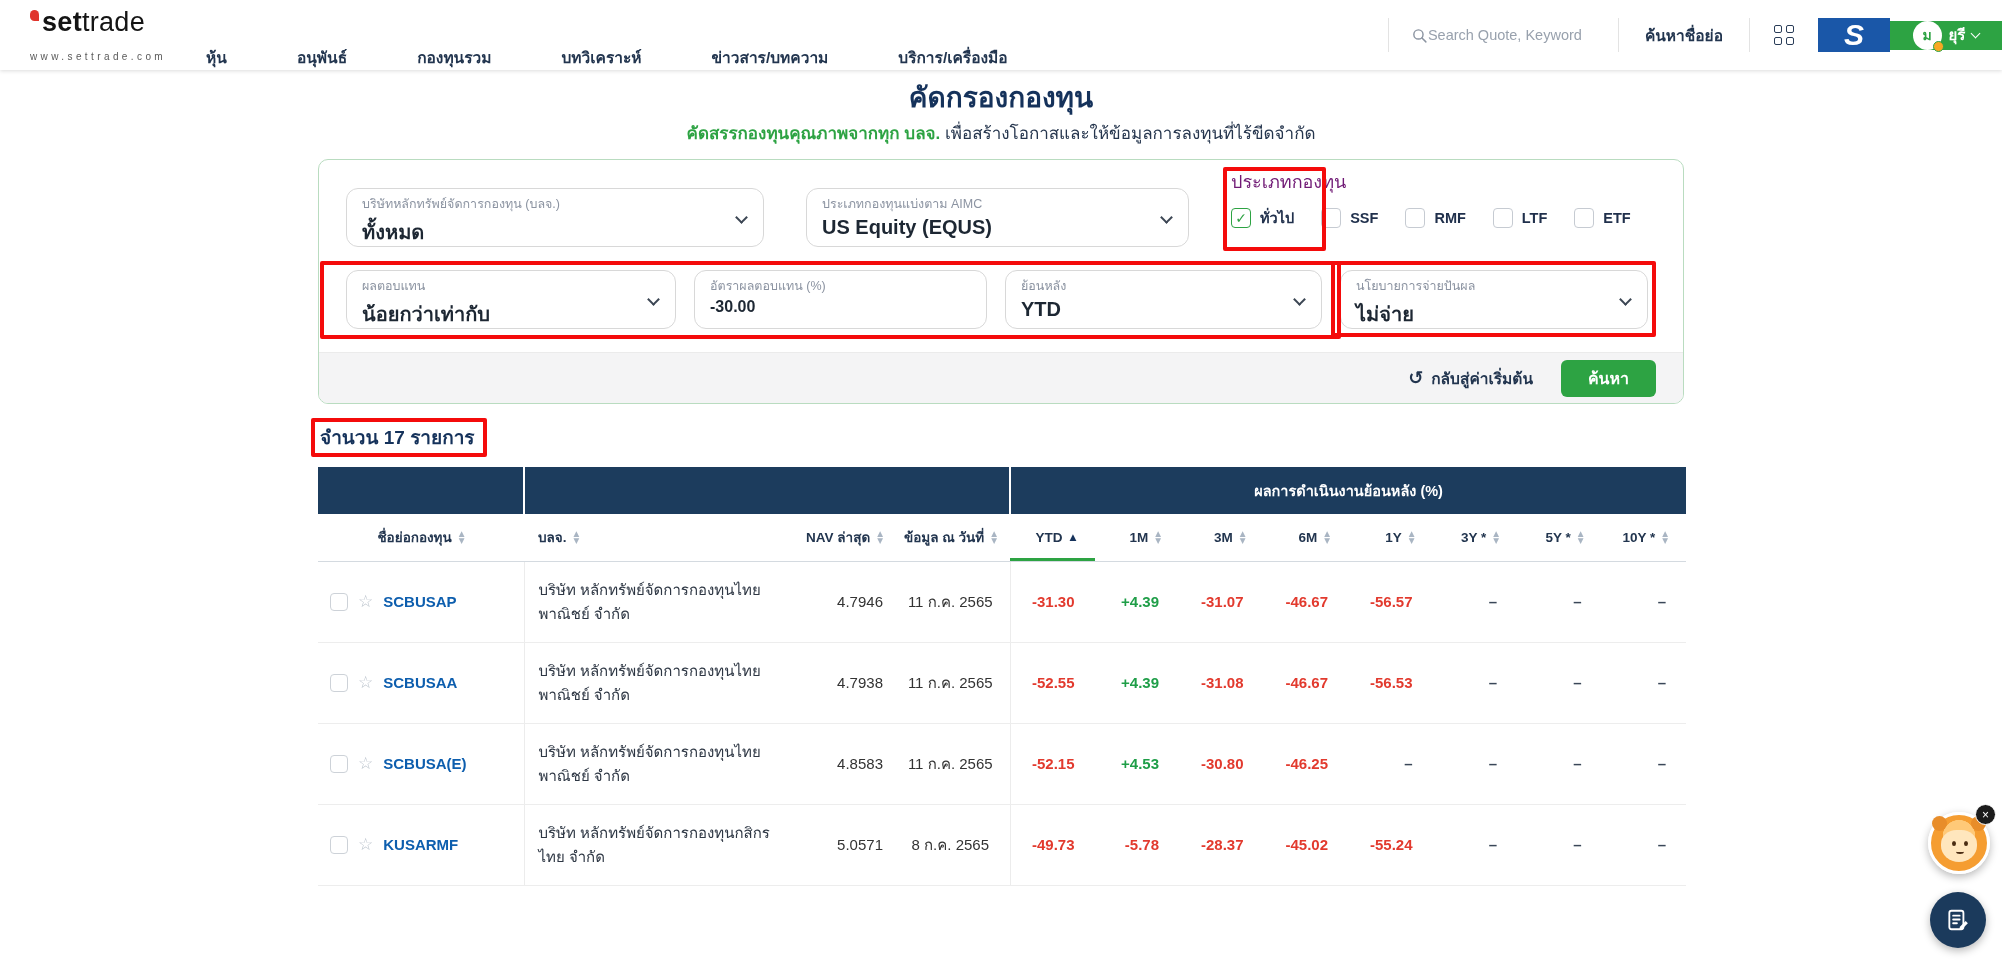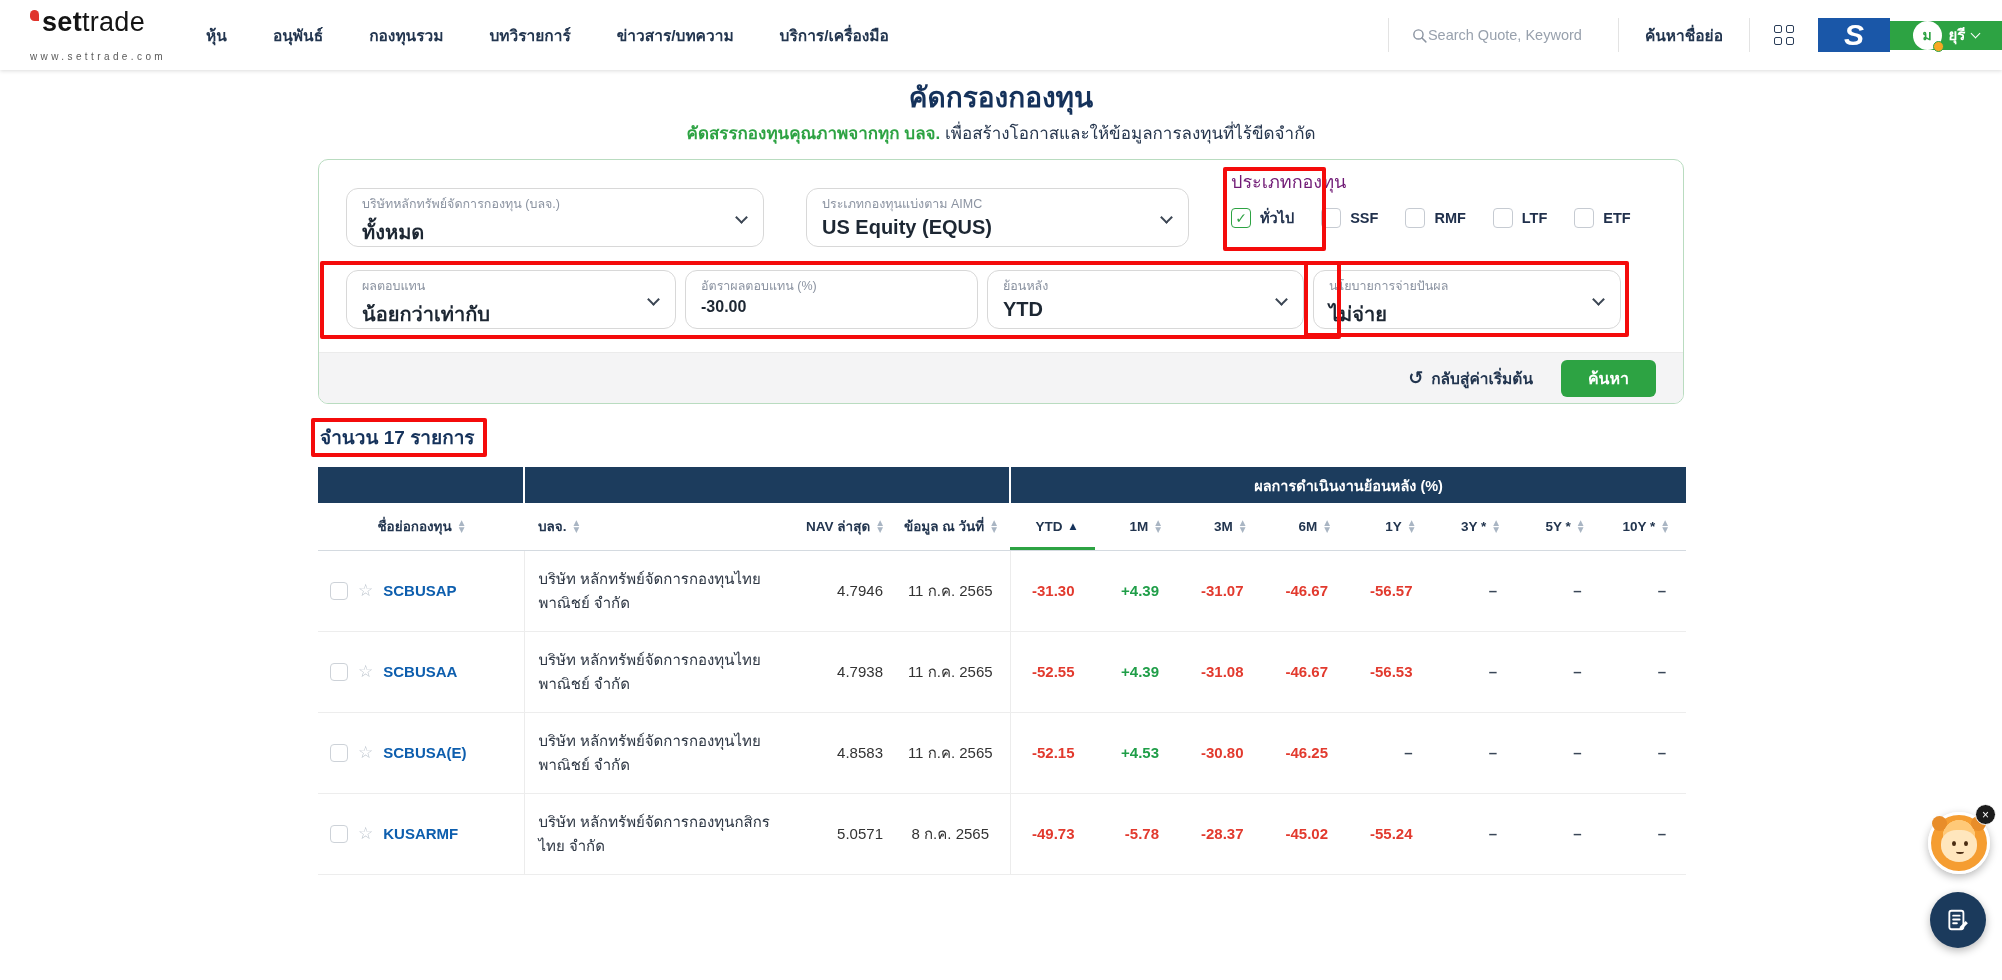--- a/index.html
+++ b/index.html
@@ -7,21 +7,21 @@
   a{text-decoration:none}
   .page{position:relative;width:2002px;height:980px;overflow:hidden;background:#fff}
 
   
   .navbar{height:70px;display:flex;align-items:stretch;background:#fff;box-shadow:0 1px 4px rgba(0,0,0,.14);position:relative;z-index:10}
   .logo{display:flex;flex-direction:column;justify-content:center;padding:0 30px 0 30px;cursor:pointer}
   .logo-line{font-size:27px;font-weight:800;color:#141414;letter-spacing:.3px;line-height:1.05;display:flex;align-items:flex-start}
   .logo-mark{display:inline-block;width:9px;height:11px;background:#e0342c;border-radius:6px 6px 0 6px;margin:2px 3px 0 0}
   .logo-line .rest{font-weight:400}
   .logo-sub{font-size:10px;letter-spacing:3.4px;color:#5a5a5a;margin-top:14px}
-  .menu{display:flex;align-items:center;gap:46px;padding-left:10px}
+  .menu{display:flex;align-items:flex-end;gap:70px;padding-left:10px}
   .menu-item{font-size:15.5px;font-weight:600;color:#22354f;cursor:pointer;white-space:nowrap}
   .nav-right{margin-left:auto;display:flex;align-items:center}
   .vdiv{width:1px;height:34px;background:#e3e3e3}
   .searchbox{display:flex;align-items:center;padding:0 22px}
   .searchbox input{border:none;outline:none;font-size:14.5px;color:#333;width:168px;font-family:inherit;background:transparent}
   .searchbox input::placeholder{color:#98a1ad}
   .symbol-lookup{padding:0 26px;font-size:15.5px;font-weight:600;color:#22354f;cursor:pointer;white-space:nowrap}
   .apps-btn{padding:0 24px;cursor:pointer}
   .apps-grid{display:grid;grid-template-columns:8px 8px;grid-gap:4px}
   .apps-grid span{width:8px;height:8px;border:1.6px solid #2a3d58;border-radius:2px}
@@ -36,21 +36,21 @@
   .content{width:1366px;margin:0 auto}
   .page-title{text-align:center;font-size:28px;font-weight:800;color:#15325b;margin-top:10px;line-height:36px}
   .page-sub{text-align:center;font-size:17px;color:#26364e;margin-top:6px;line-height:23px}
   .page-sub .hl{color:#2da343;font-weight:700}
 
   
   .filter-panel{margin-top:14px;border:1px solid #b9dcc0;border-radius:10px;background:#fff;overflow:hidden}
   .filter-body{padding:28px 27px 23px}
   .f-row{display:flex;align-items:flex-start;position:relative}
   .f-row1{gap:42px}
-  .f-row2{gap:9px;margin-top:23px}
+  .f-row2{gap:18px;margin-top:23px}
   .field{position:relative;border:1px solid #d8d8d8;border-radius:12px;height:59px;padding:8px 36px 6px 15px;background:#fff;cursor:pointer;flex:0 0 auto}
   .flabel{font-size:12.5px;color:#8b93a1;line-height:15px;white-space:nowrap}
   .fvalue{font-size:20px;font-weight:700;color:#1d2733;margin-top:4px;white-space:nowrap}
   .fvalue-input{border:none;outline:none;font-size:16px;font-weight:700;color:#1d2733;margin-top:4px;width:100%;background:transparent;font-family:inherit}
   .chev{position:absolute;right:17px;top:24px;width:9px;height:9px;border-right:2px solid #3c4654;border-bottom:2px solid #3c4654;transform:rotate(45deg)}
   .w-amc{width:418px}.w-aimc{width:383px}
   .w-cmp{width:330px}.w-rate{width:293px;padding-right:15px}.w-period{width:317px}.w-div{width:308px}
   .ftype{position:relative;margin-top:-15px}
   .ftype-label{font-size:18px;font-weight:400;color:#701a75;line-height:19px;white-space:nowrap}
   .ftype-opts{display:flex;align-items:center;gap:27px;margin-top:14px}
@@ -65,21 +65,21 @@
 
   
   .tabs{display:flex;gap:5px;margin-top:60px}
   .tab{padding:10px 16px;border-radius:6px;font-size:15px;background:#efefef;border:1px solid #e5e5e5;color:#44556b;cursor:pointer;white-space:nowrap}
   .tab.active{background:#fff;border-color:#2da343;color:#2da343;font-weight:700}
   .result-wrap{position:relative;display:inline-block;margin:20px 0 0 2px}
   .result-count{font-size:19px;font-weight:800;color:#15325b;line-height:27px}
 
   
   .fund-table{margin-top:16px;border-collapse:collapse;table-layout:fixed;width:1366px}
-  .thead-group td{background:#1c3c5d;height:36px;color:#fff;font-size:14.5px;font-weight:700;text-align:center}
+  .thead-group td{background:#1c3c5d;height:47px;color:#fff;font-size:14.5px;font-weight:700;text-align:center}
   .thead-group td + td{border-left:2px solid #fff}
   .thead-cols th{height:47px;background:#fff;border-bottom:1px solid #d4dae0;font-size:13.5px;font-weight:700;color:#22354f;padding:0}
   .thwrap{display:flex;align-items:center;height:100%;cursor:pointer;white-space:nowrap}
   .h-sym .thwrap{justify-content:center}
   .h-amc .thwrap{justify-content:flex-start;padding-left:14px}
   .h-nav .thwrap{justify-content:flex-end;padding-right:8px}
   .h-date .thwrap{justify-content:center}
   .h-perf .thwrap{justify-content:flex-end;padding-right:18px}
   .h-perf.sorted{box-shadow:inset 0 -3px 0 #2da343}
   .sort{display:inline-flex;flex-direction:column;margin-left:7px;font-family:"DejaVu Sans",sans-serif}
@@ -128,21 +128,21 @@
           <span class="logo-mark"></span>
           <span>set</span>
           <span class="rest">trade</span>
         </div>
       <div class="logo-sub">www.settrade.com</div>
     </div>
     <nav class="menu">
       <span class="menu-item">หุ้น</span>
       <span class="menu-item">อนุพันธ์</span>
       <span class="menu-item">กองทุนรวม</span>
-      <span class="menu-item">บทวิรายการ์</span>
+      <span class="menu-item">บทวิเคราะห์</span>
       <span class="menu-item">ข่าวสาร/บทความ</span>
       <span class="menu-item">บริการ/เครื่องมือ</span>
     </nav>
     <div class="nav-right">
       <div class="vdiv"></div>
       <div class="searchbox">
         <svg width="17" height="17" viewBox="0 0 24 24" fill="none" stroke="#8a93a0" stroke-width="2" stroke-linecap="round">
             <circle cx="10.5" cy="10.5" r="6.5"></circle>
             <path d="M15.5 15.5L21 21"></path>
           </svg>

